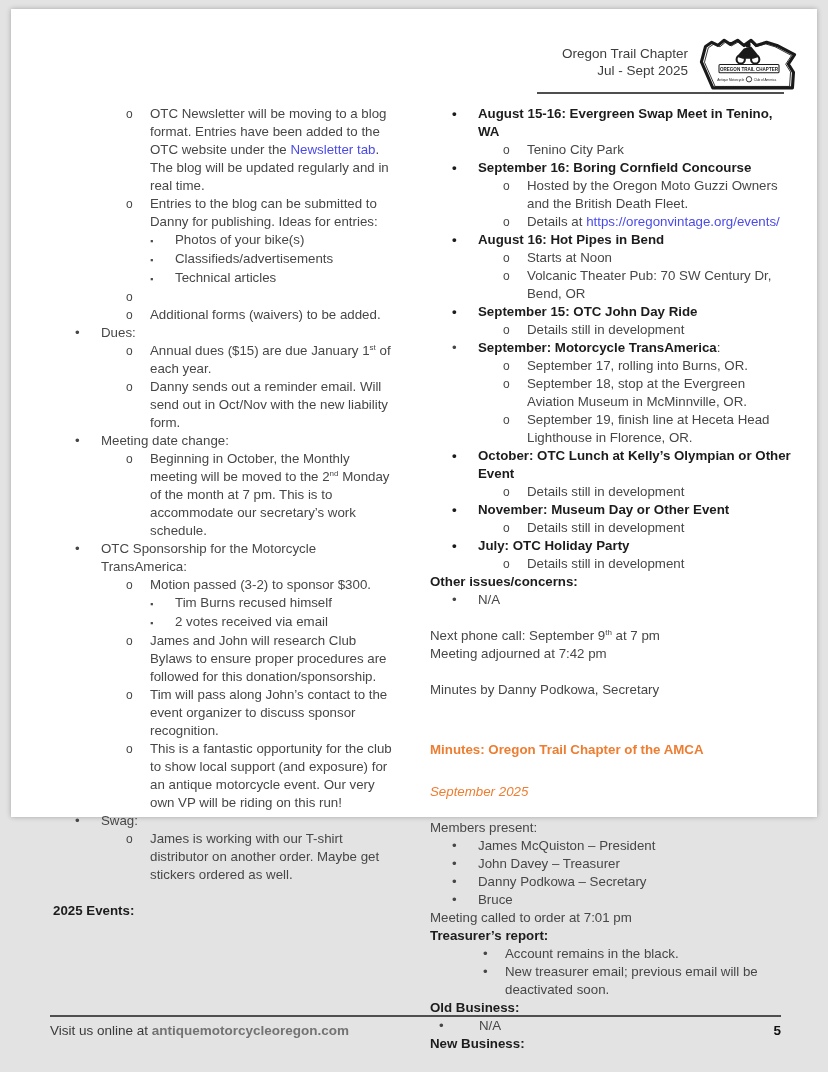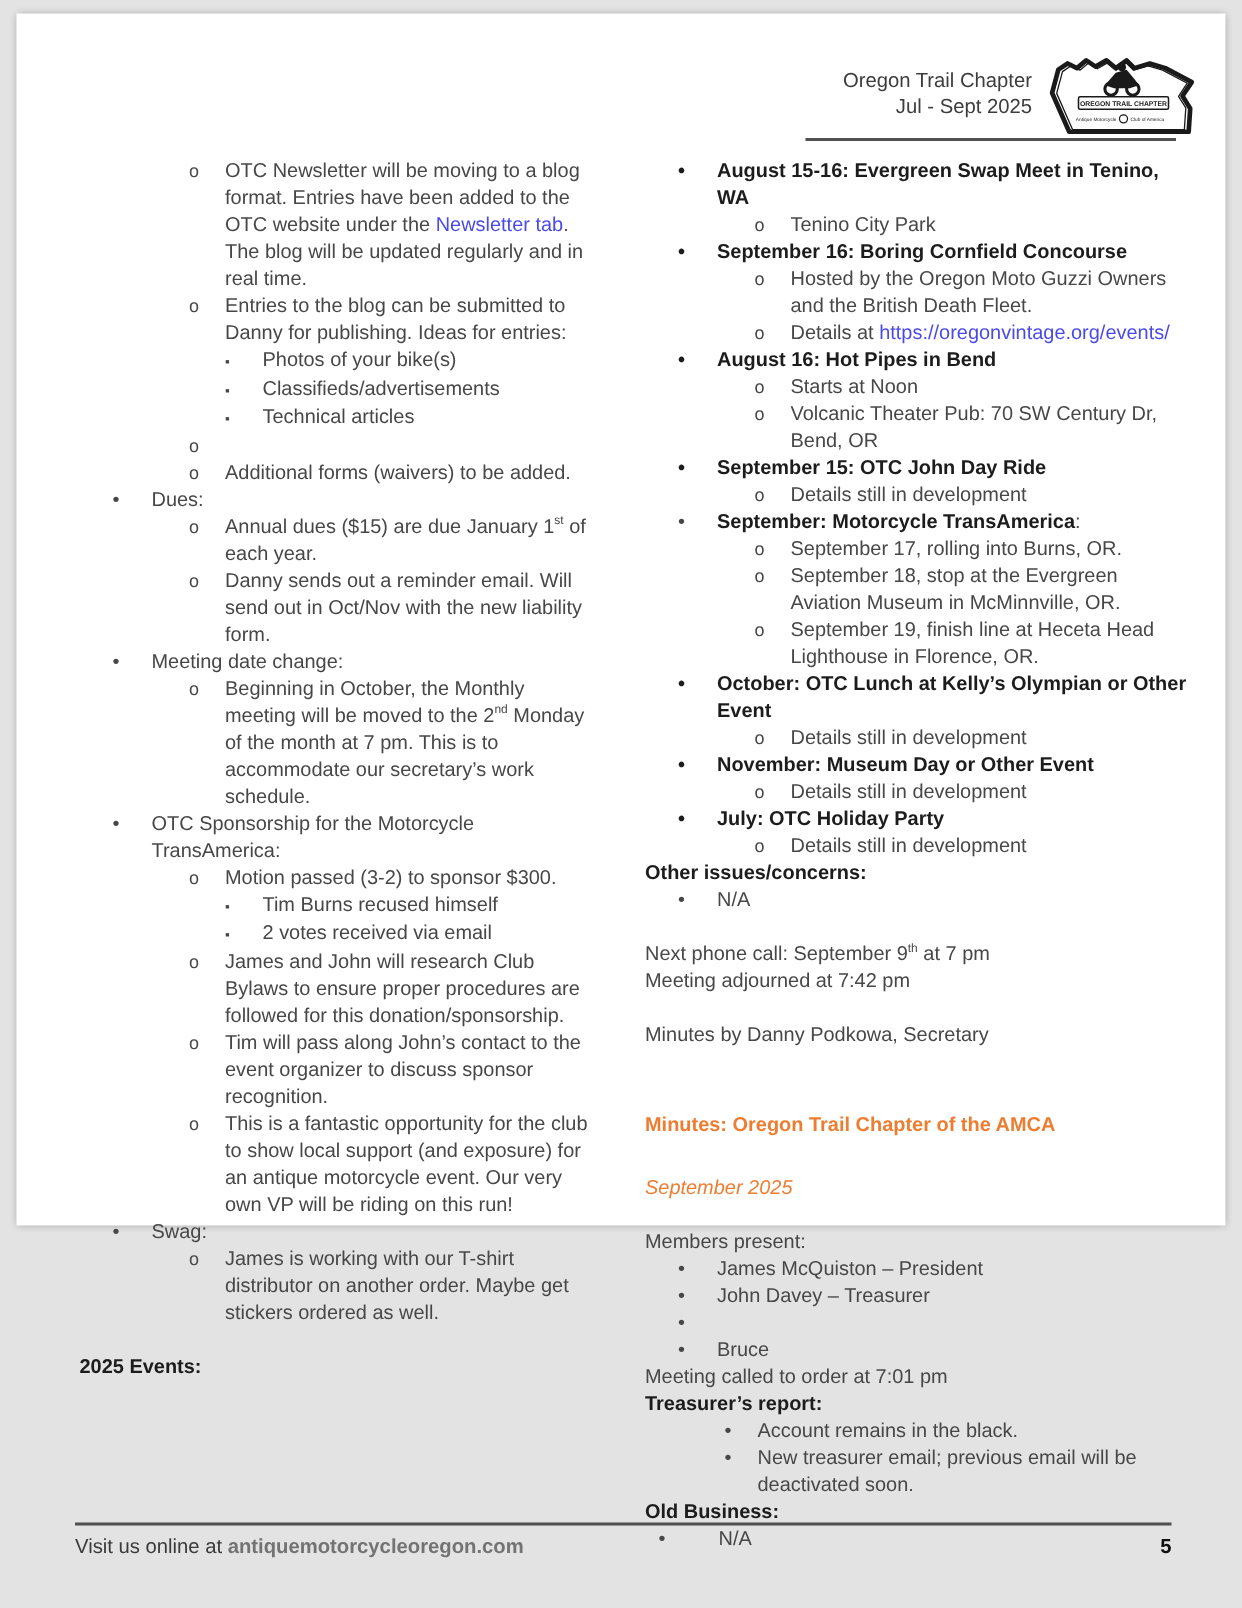--- a/index.html
+++ b/index.html
@@ -259,40 +259,42 @@
         <div class="li lv1">
           <span class="mk mk-d">•</span>
           <span class="tx"><span>James McQuiston – President</span></span>
         </div>
         <div class="li lv1">
           <span class="mk mk-d">•</span>
           <span class="tx"><span>John Davey – Treasurer</span></span>
         </div>
         <div class="li lv1">
           <span class="mk mk-d">•</span>
+          <span class="tx"><span>Danny Podkowa – Secretary</span></span>
         </div>
         <div class="li lv1">
           <span class="mk mk-d">•</span>
           <span class="tx"><span>Bruce</span></span>
         </div>
         <div class="para"><span>Meeting called to order at 7:01 pm</span></div>
         <div class="para b"><span>Treasurer’s report:</span></div>
         <div class="li lvt">
           <span class="mk mk-d">•</span>
           <span class="tx"><span>Account remains in the black.</span></span>
         </div>
         <div class="li lvt">
           <span class="mk mk-d">•</span>
           <span class="tx"><span>New treasurer email; previous email will be deactivated soon.</span></span>
         </div>
         <div class="para b"><span>Old Business:</span></div>
         <div class="li lv0">
           <span class="mk mk-d">•</span>
           <span class="tx"><span>N/A</span></span>
         </div>
+        <div class="para b"><span>New Business:</span></div>
       </div>
 
     <div class="footer-rule"></div>
     <div class="footer-row">
       <div>
         <span>Visit us online at </span><span class="footer-site">antiquemotorcycleoregon.com</span>
       </div>
       <div class="footer-page">5</div>
     </div>
 

